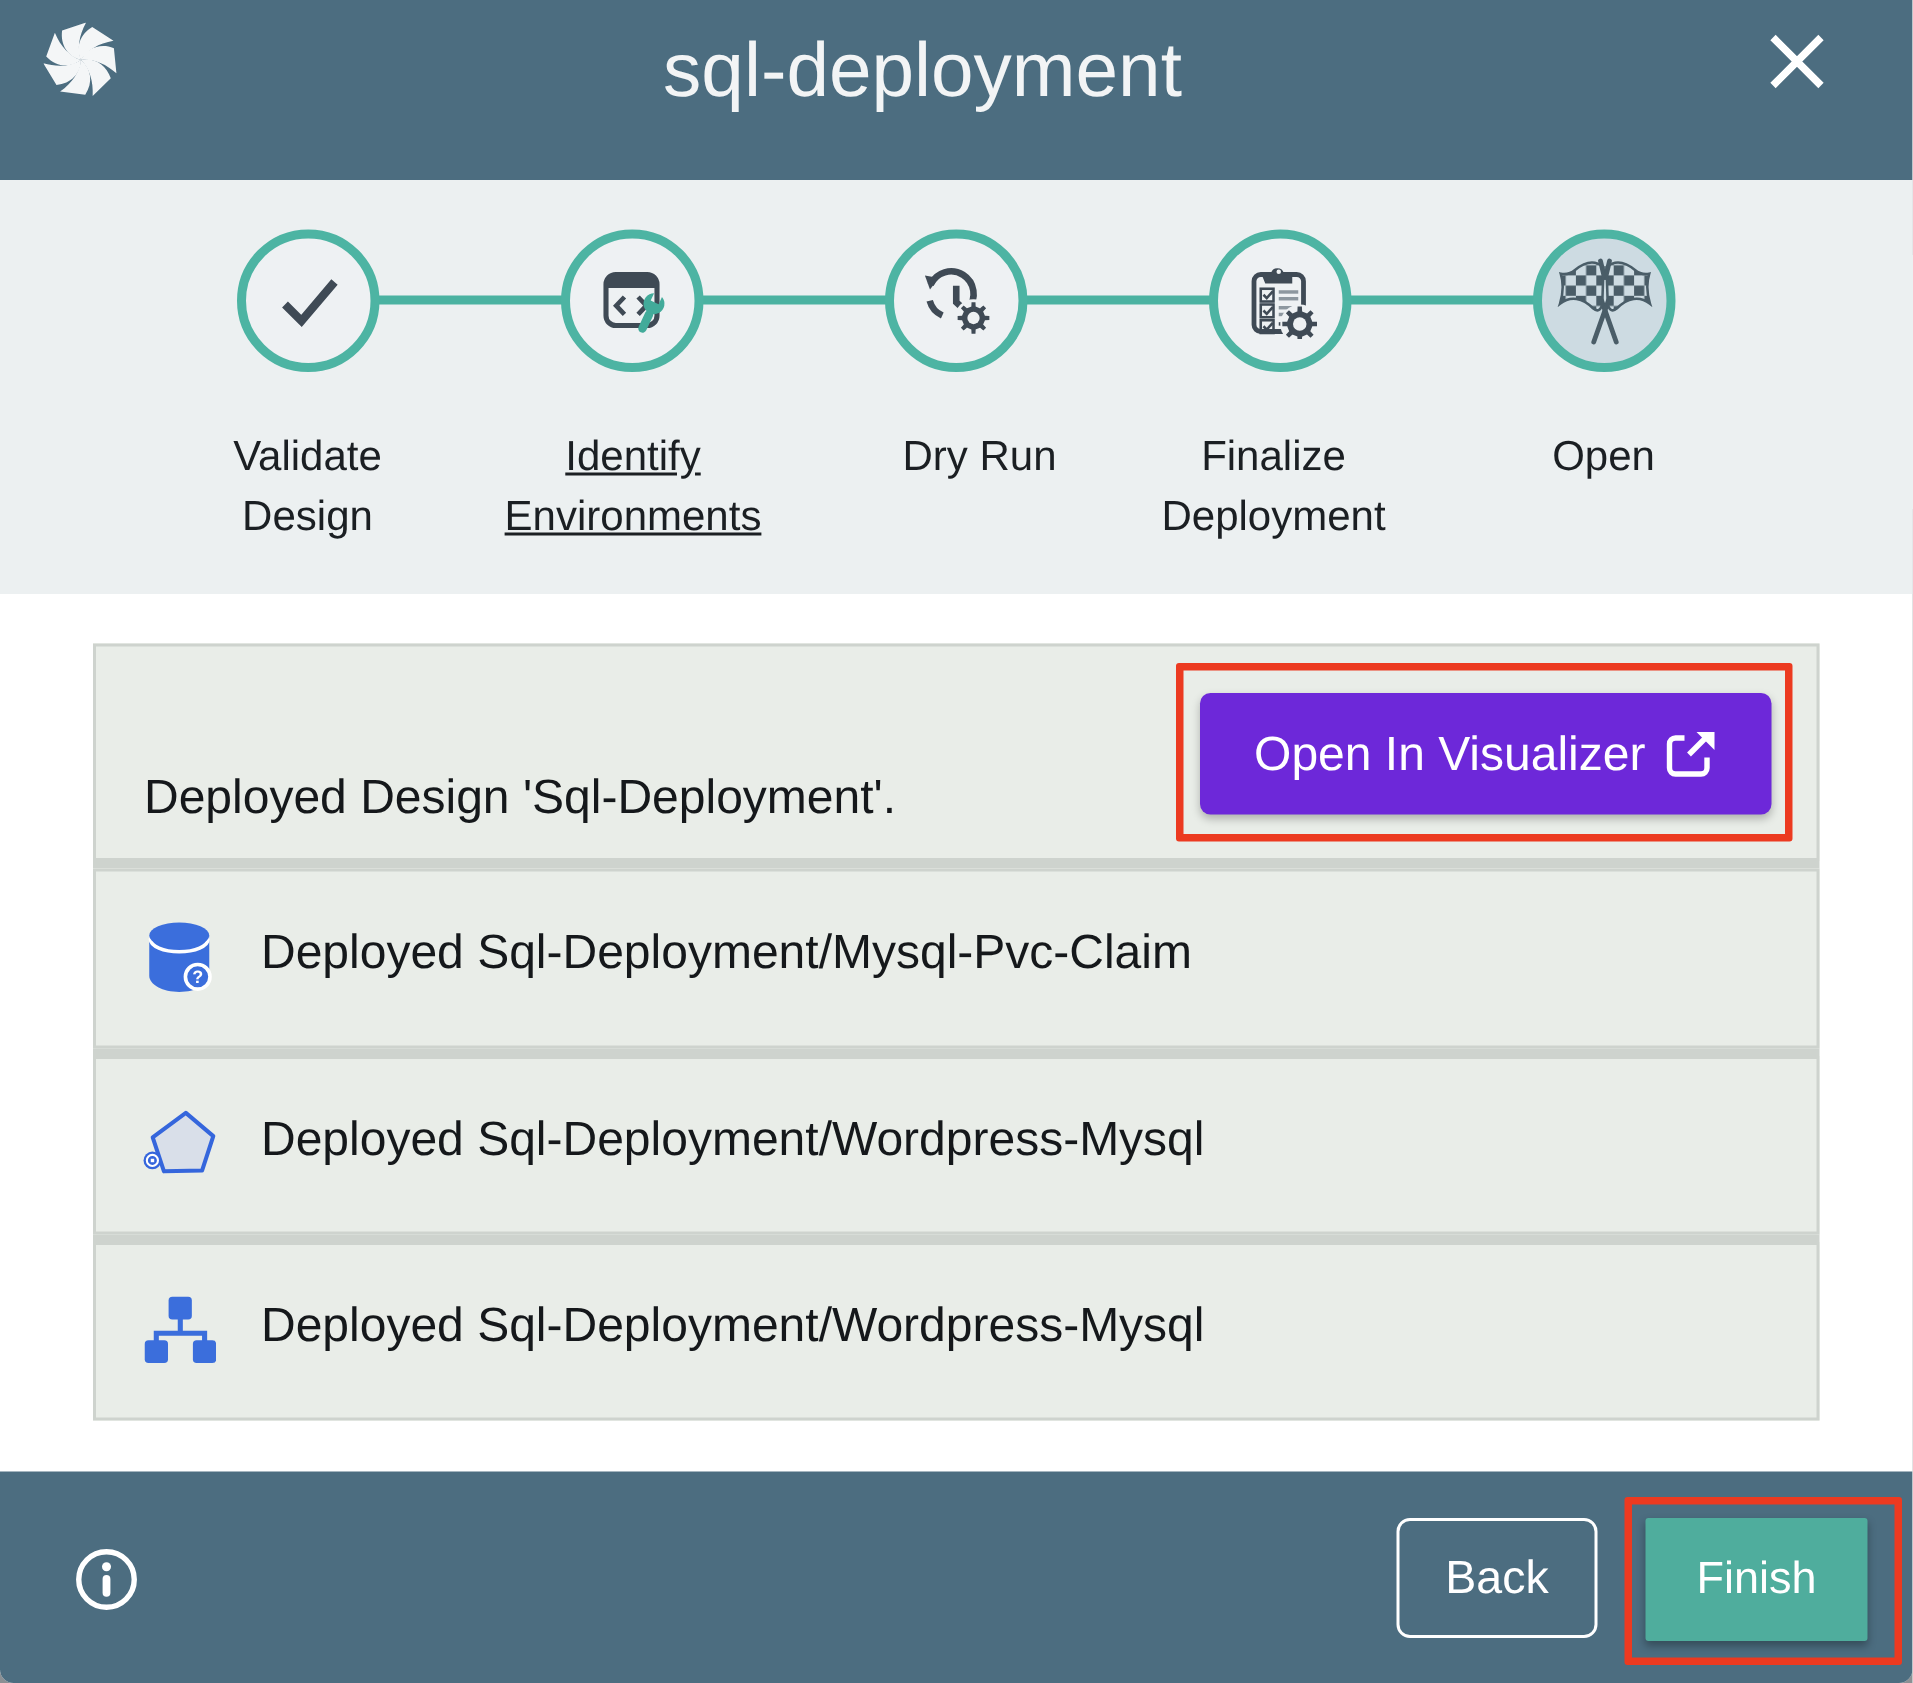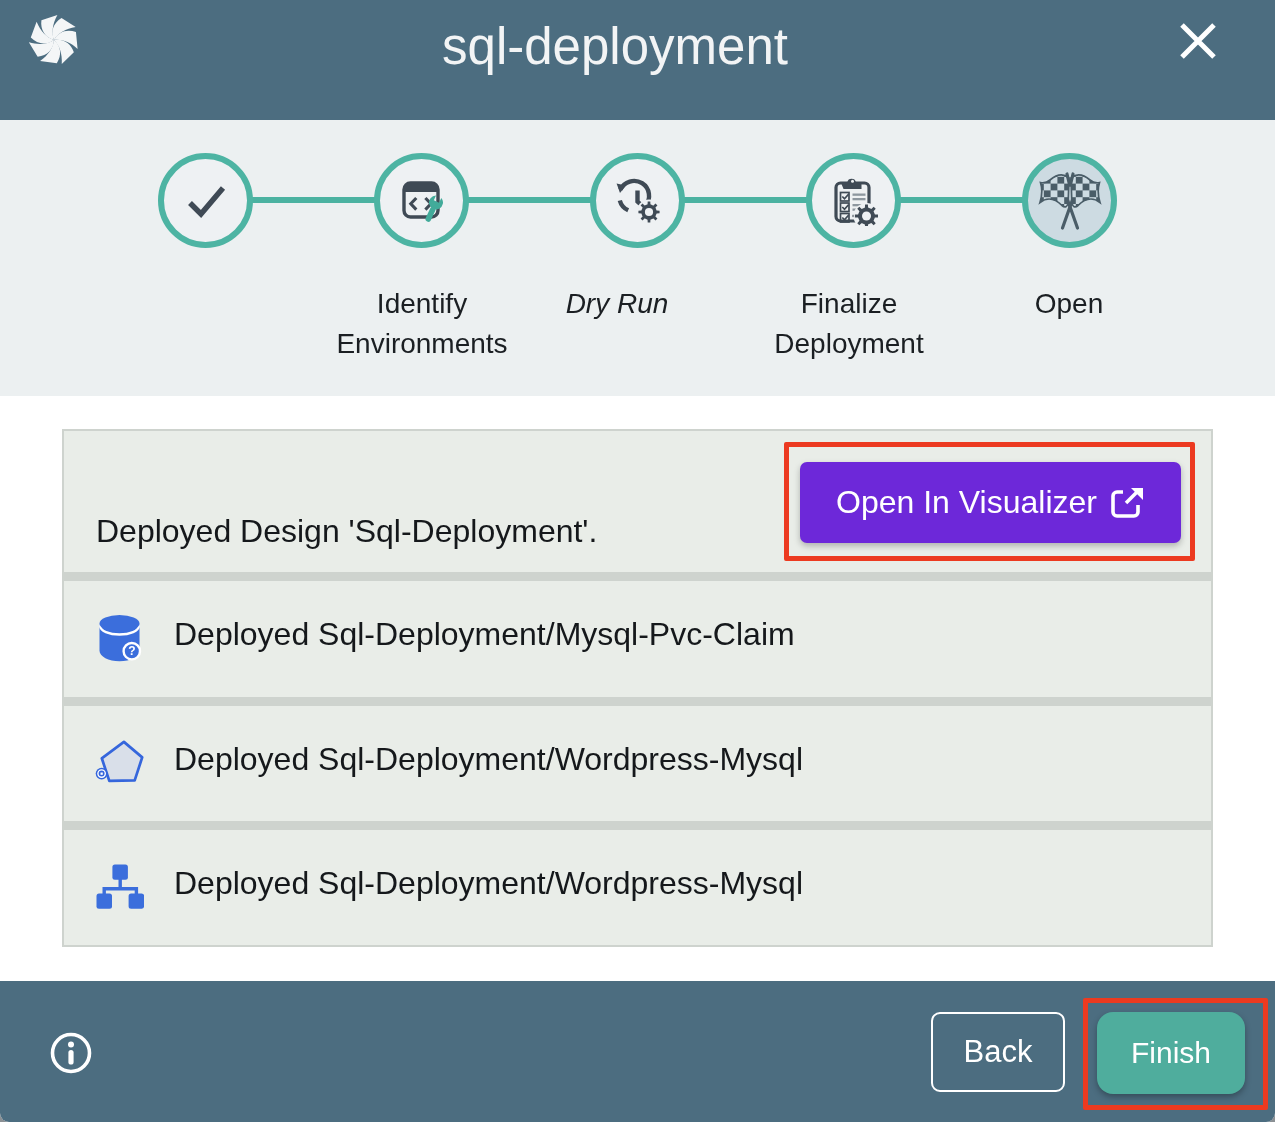--- a/index.html
+++ b/index.html
@@ -12,21 +12,21 @@
   .circ{position:absolute;top:153px;width:95px;height:95px;box-sizing:border-box;border:6px solid #4db4a3;border-radius:50%;background:#eef1f3;display:flex;align-items:center;justify-content:center;}
   .circ.active{background:#cddbe2;}
   .slabel{position:absolute;top:284px;width:260px;text-align:center;font-size:28px;line-height:40px;color:#1b1f23;}
   .rowbox{position:absolute;left:62px;width:1151px;box-sizing:border-box;background:#e9ede8;border:2px solid #ced3ce;}
   .rowtxt{position:absolute;font-size:32px;color:#15181b;}
   .sep{position:absolute;left:62px;width:1151px;height:5px;background:#ced3ce;}
   .redbox{position:absolute;box-sizing:border-box;border:5px solid #ec3a20;border-radius:2px;}
   .btn-visualizer{position:absolute;left:800px;top:462px;width:381px;height:81px;background:#6d28d9;border-radius:7px;color:#fff;font-size:32px;display:flex;align-items:center;justify-content:center;gap:12px;box-shadow:0 3px 6px rgba(0,0,0,0.25);}
   .ftr{position:absolute;left:0;top:981px;width:1275px;height:141px;background:#4c6d80;}
   .btn-back{position:absolute;left:931px;top:1012px;width:134px;height:80px;box-sizing:border-box;border:2.5px solid #fff;border-radius:9px;color:#fff;font-size:31px;display:flex;align-items:center;justify-content:center;}
-  .btn-finish{position:absolute;left:1097px;top:1012px;width:148px;height:82px;background:#4fad9d;border-radius:16px;color:#fff;font-size:30px;display:flex;align-items:center;justify-content:center;box-shadow:0 3px 6px rgba(0,0,0,0.3);}
+  .btn-finish{position:absolute;left:1097px;top:1012px;width:148px;height:82px;background:#4fad9d;border-radius:2px;color:#fff;font-size:30px;display:flex;align-items:center;justify-content:center;box-shadow:0 3px 6px rgba(0,0,0,0.3);}
   .abs{position:absolute;}
 </style>
 </head>
 <body>
 <div class="modal">
   <div class="hdr"></div>
   <div class="steps"></div>
   <div class="ftr"></div>
 
   <svg class="abs" style="left:29px;top:15px" width="50" height="50" viewBox="-30 -30 60 60">
@@ -118,22 +118,23 @@
           <path d="M36 4 L33.4 15"></path>
           <path d="M30.6 30 L40.5 58"></path>
           <path d="M35.4 30 L25.5 58"></path>
         </g>
         <use href="#flagp" fill="url(#chk)" stroke="#4a5d68" stroke-width="1.7"></use>
         <g transform="translate(66,0) scale(-1,1)">
           <use href="#flagp" fill="url(#chk)" stroke="#4a5d68" stroke-width="1.7"></use>
         </g>
       </svg>
   </div>
-  <div class="slabel" style="left:292px;">Identify<br>Environments</div>
-  <div class="slabel" style="left:487px;font-style:italic;">Dry Run</div>
+  <div class="slabel" style="left:75px;">Validate<br>Design</div>
+  <div class="slabel" style="left:292px;text-decoration:underline;">Identify<br>Environments</div>
+  <div class="slabel" style="left:523px;">Dry Run</div>
   <div class="slabel" style="left:719px;">Finalize<br>Deployment</div>
   <div class="slabel" style="left:939px;">Open</div>
 
   <div class="rowbox" style="top:429px;height:145px;"></div>
   <div class="rowtxt" style="left:96px;top:489px;margin-top:24px;">Deployed Design 'Sql-Deployment'.</div>
   <div class="btn-visualizer">Open In Visualizer
     <svg width="36" height="34" viewBox="0 0 36 34">
       <path d="M14 6 H8 a4 4 0 0 0 -4 4 v16 a4 4 0 0 0 4 4 h17 a4 4 0 0 0 4 -4 v-7" stroke="#fff" stroke-width="3.6" fill="none"></path>
       <path d="M17 17 L30 4" stroke="#fff" stroke-width="3.6"></path>
       <path d="M22 2 h12 v12 z" fill="#fff"></path>

